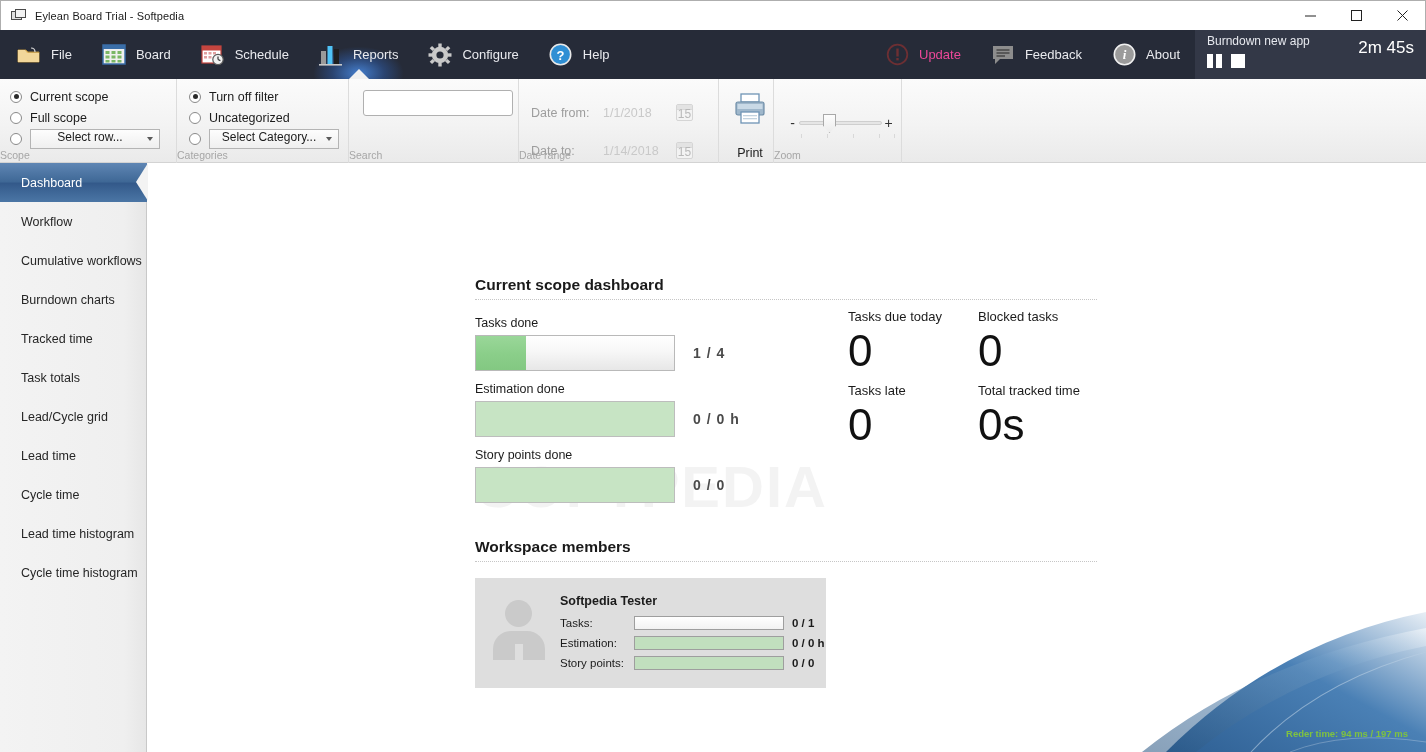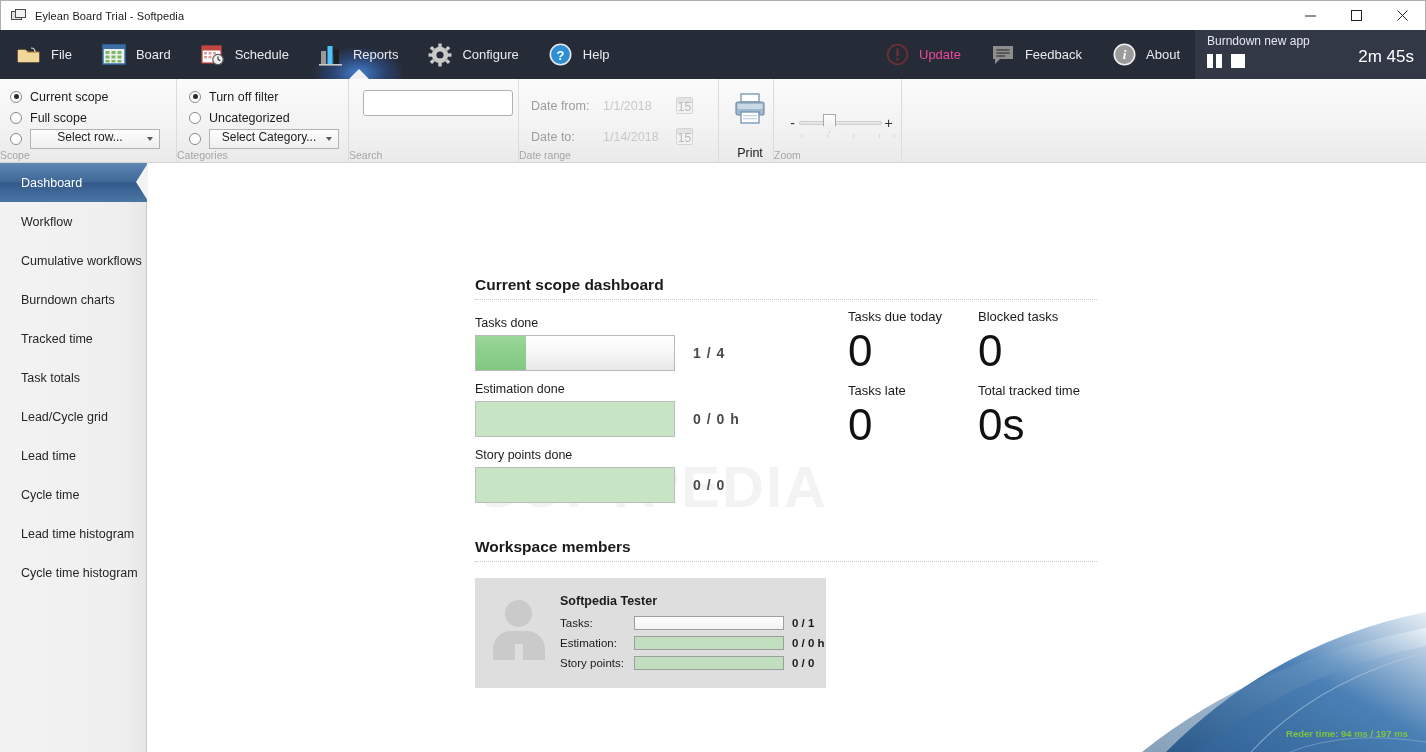--- a/index.html
+++ b/index.html
@@ -71,21 +71,21 @@
   #timer-panel {
     background: #333847; width: 231px; height: 49px; position: relative;
     padding: 4px 10px 0 12px;
   }
   #timer-name { font-size: 12px; color: #e7e9ef; }
   #timer-ctrls { display: flex; gap: 9px; margin-top: 6px; align-items: center; }
   #pause-btn { width: 15px; height: 14px; display: flex; gap: 3px; }
   #pause-btn i { display: block; width: 6px; height: 14px; background: #fff; }
   #stop-btn { width: 14px; height: 14px; background: #fff; }
   #timer-value {
-    position: absolute; right: 12px; bottom: 12px;
+    position: absolute; right: 12px; bottom: 21px;
     font-size: 17px; color: #ffffff;
   }
 
   
   #ribbon-body {
     position: absolute; left: 0; top: 79px; width: 1426px; height: 84px;
     background: linear-gradient(to bottom, #fbfbfb 0%, #f3f3f3 55%, #eaeaea 100%);
     border-bottom: 1px solid #d3d3d3;
     display: flex;
   }
@@ -128,21 +128,21 @@
   #grp-print { width: 55px; }
   #grp-zoom  { width: 128px; }
 
   #search-input {
     margin: 4px auto 0; width: 150px; height: 26px;
     border: 1px solid #b0b0b0; border-radius: 3px; background: #fff;
     display: block; font-size: 12px; padding: 0 5px;
     font-family: "Liberation Sans", sans-serif; color: #222;
   }
 
-  .date-row { display: flex; align-items: center; height: 22px; margin-top: 9px; }
+  .date-row { display: flex; align-items: center; height: 22px; margin-top: 16px; }
   .date-lbl { font-size: 12.5px; color: #9d9d9d; width: 72px; }
   .date-field {
     width: 90px; height: 20px; position: relative;
     font-size: 12.5px; color: #c9c9c9; line-height: 20px;
   }
   .cal-ico {
     position: absolute; right: 0; top: 1px; width: 17px; height: 17px;
     border: 1px solid #d5d5d5; background: #f3f3f3; border-radius: 2px;
   }
   .cal-ico::before {

